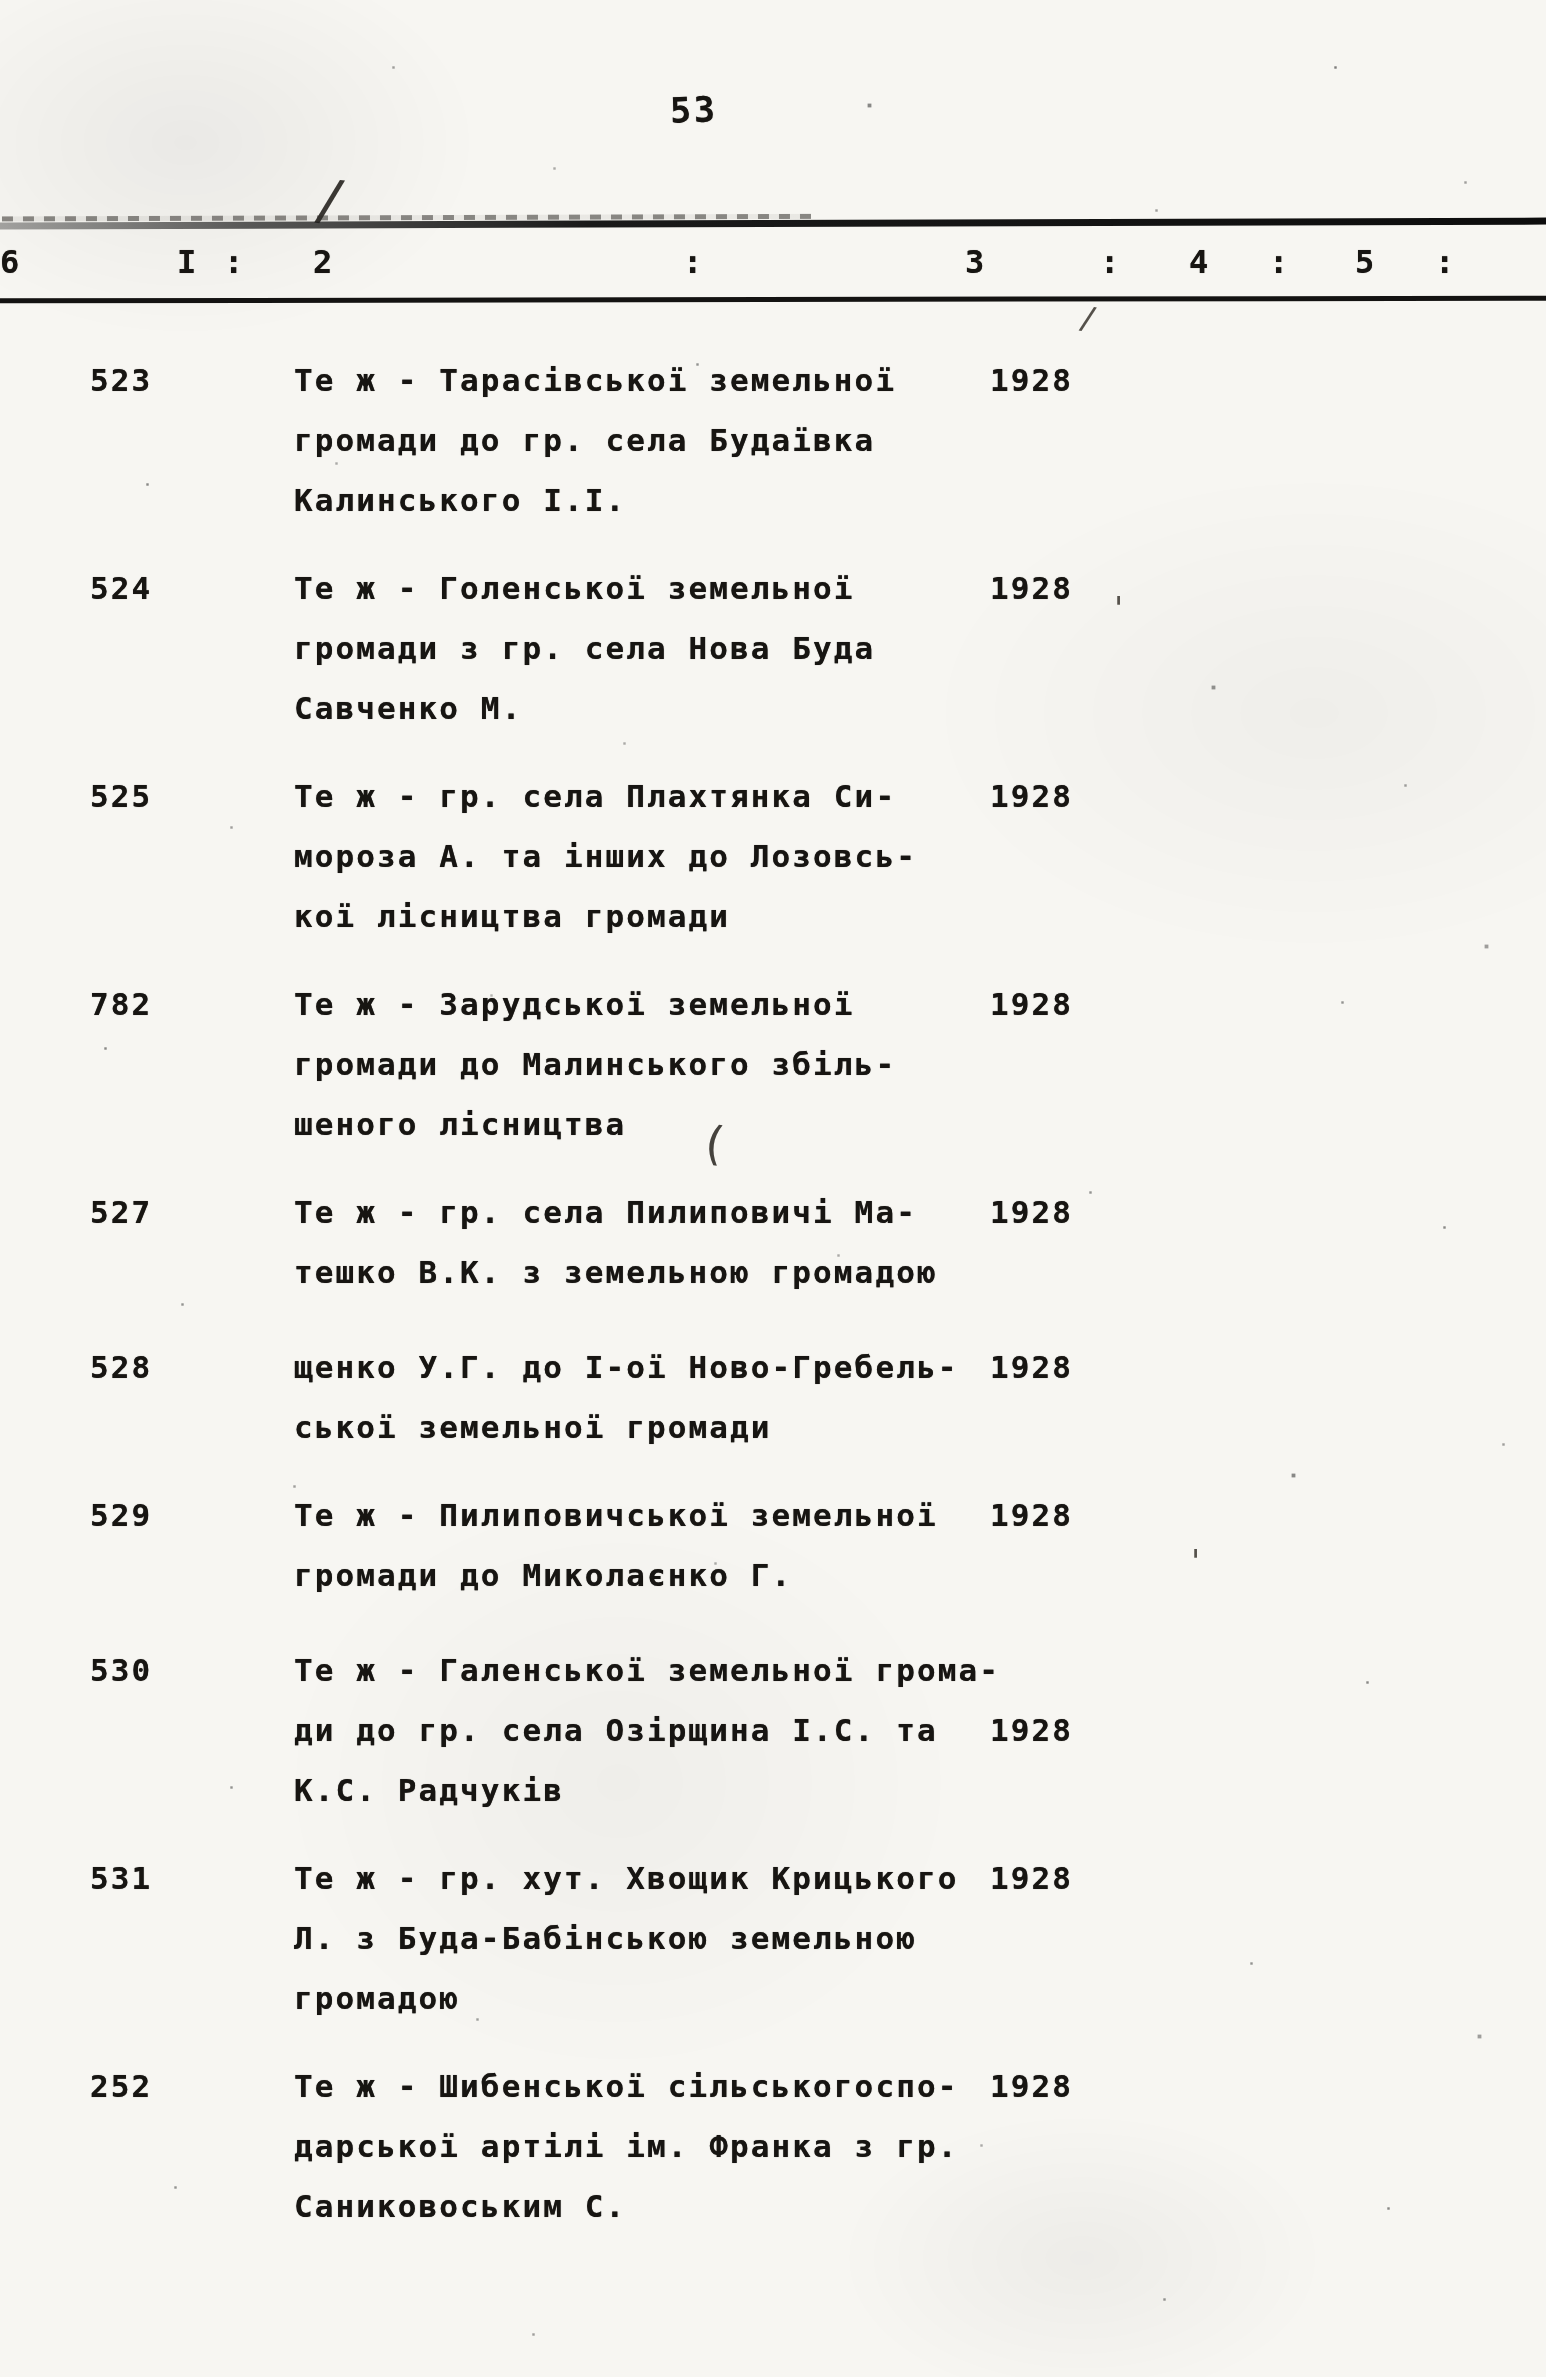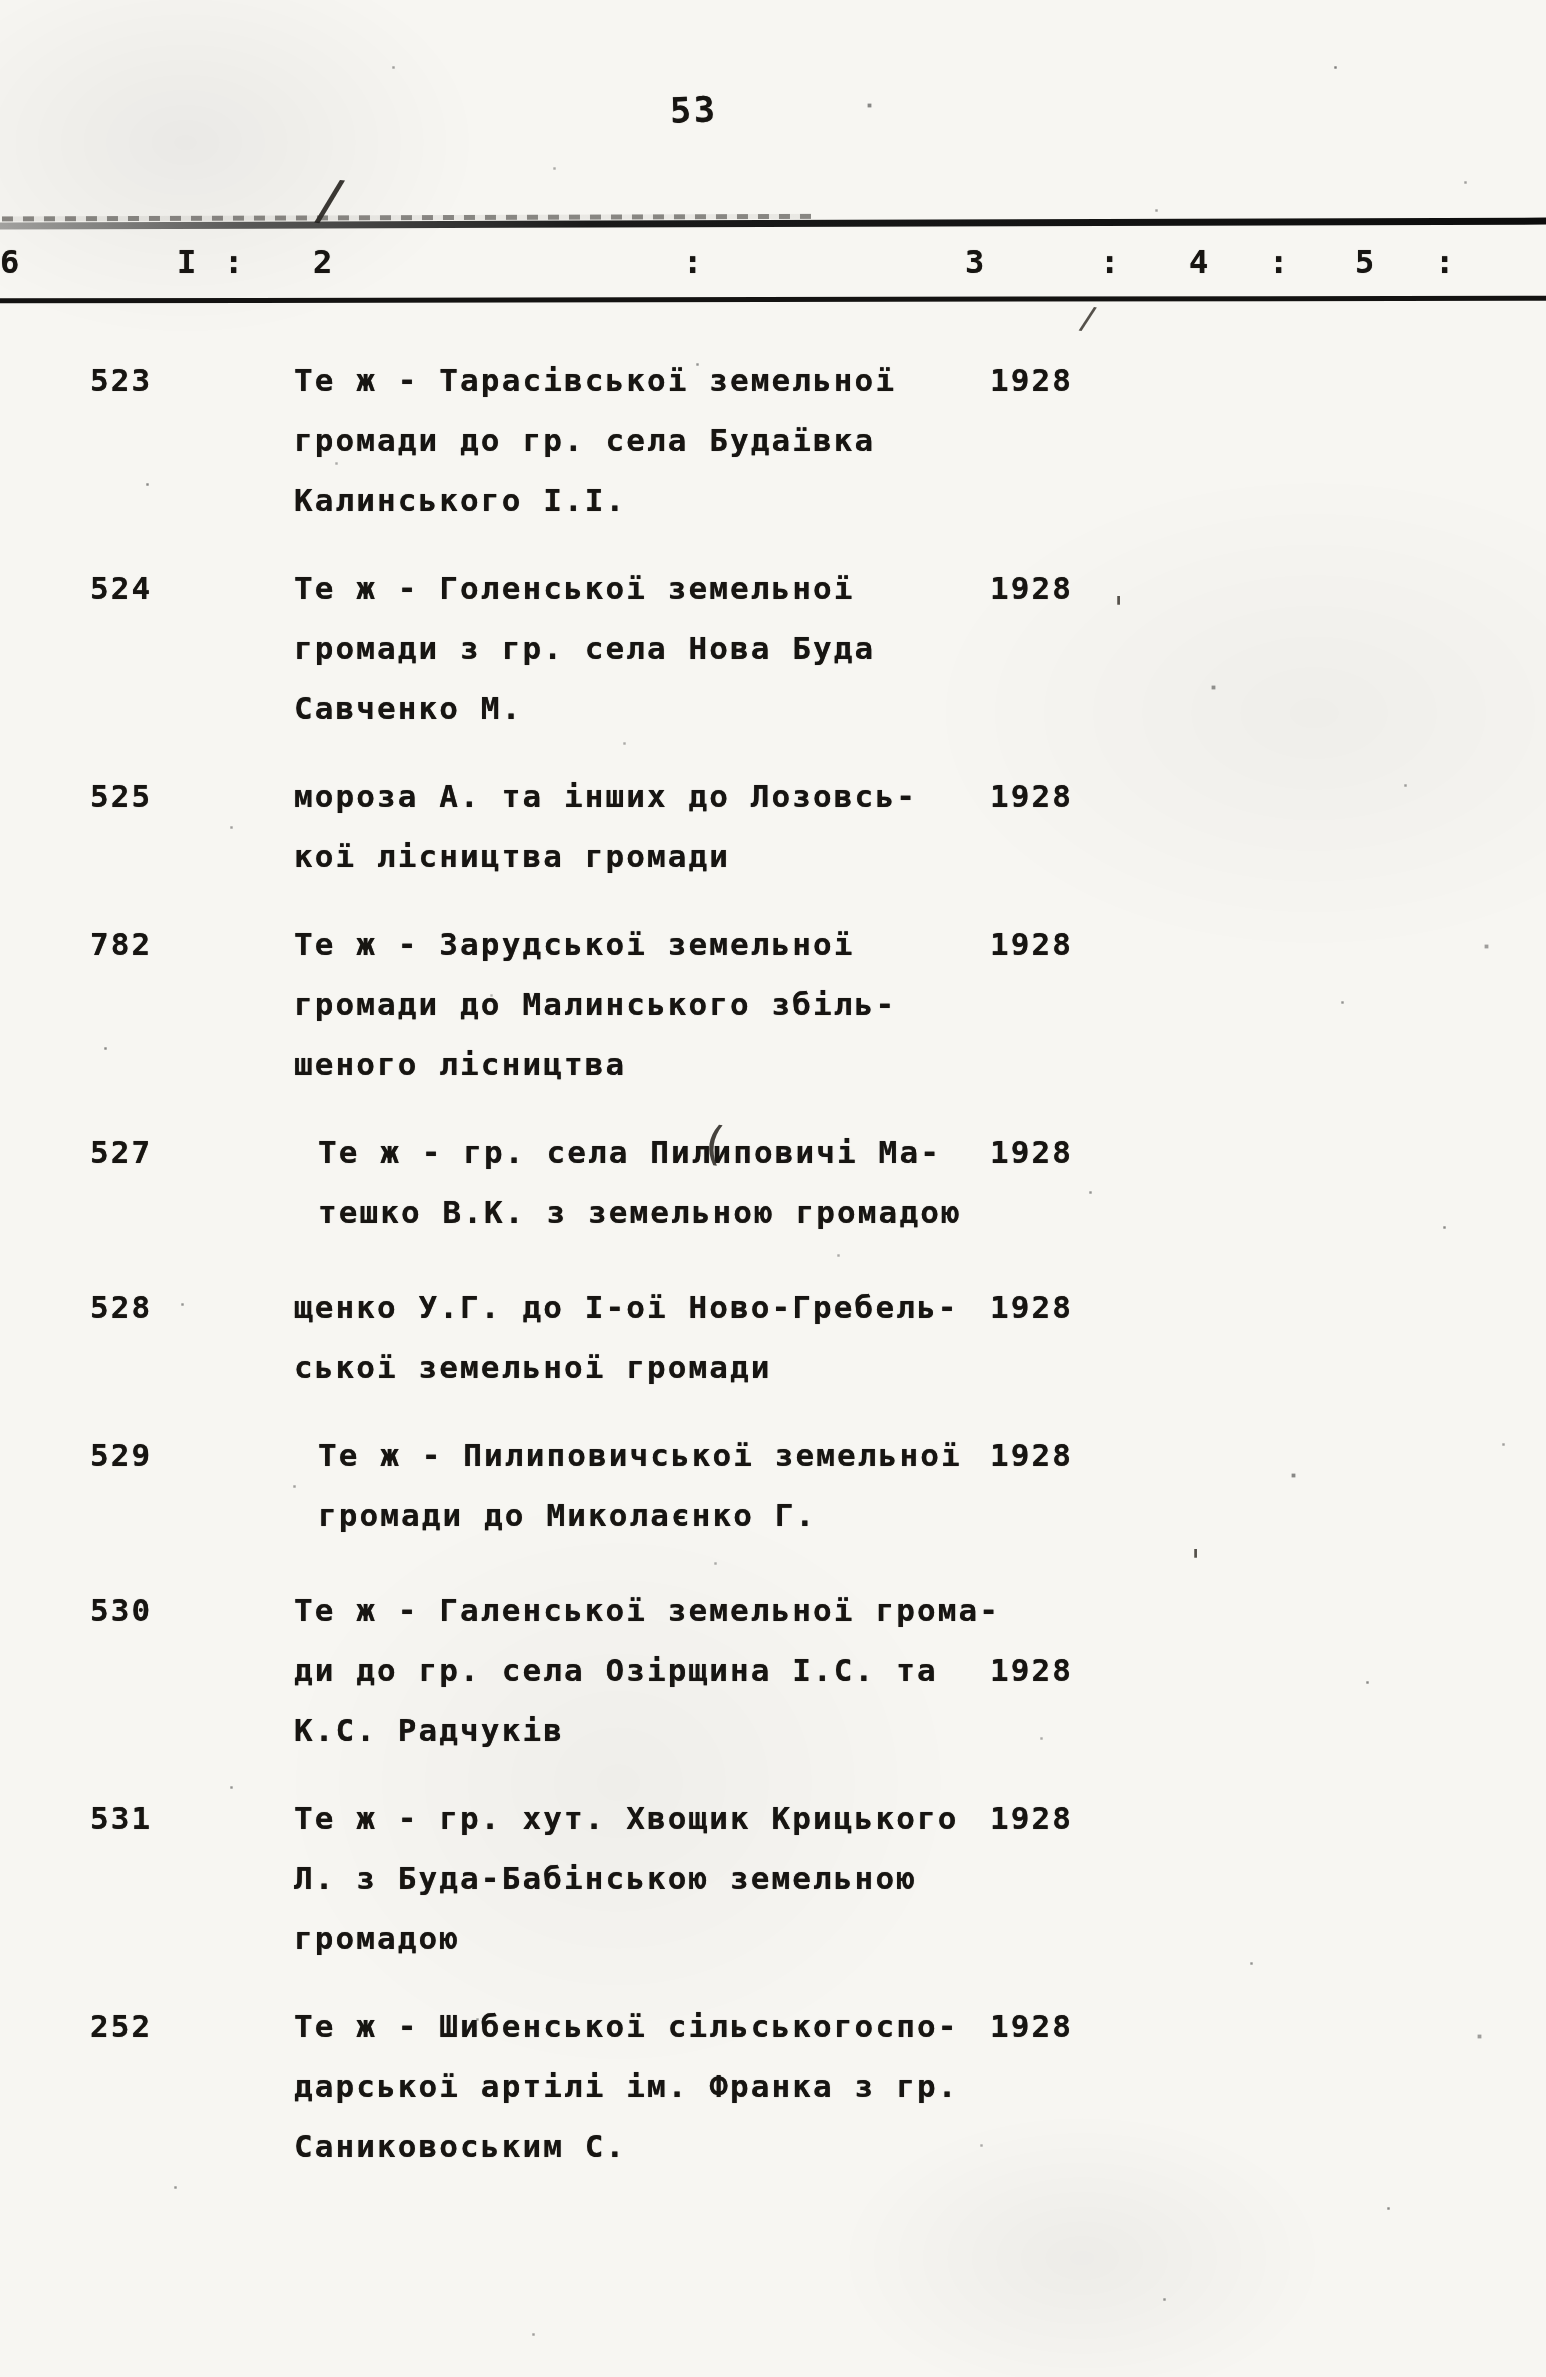--- a/index.html
+++ b/index.html
@@ -34,21 +34,21 @@
   .hcell:nth-of-type(5){left:683px;}
   .hcell:nth-of-type(6){left:965px;}
   .hcell:nth-of-type(7){left:1100px;}
   .hcell:nth-of-type(8){left:1189px;}
   .hcell:nth-of-type(9){left:1269px;}
   .hcell:nth-of-type(10){left:1355px;}
   .hcell:nth-of-type(11){left:1435px;}
   
   .entries{position:absolute;left:0;top:350px;width:1228px;}
   .entry{position:relative;margin-bottom:28px;font-size:31px;letter-spacing:2.1px;line-height:60px;}
-  .entry.lines2{margin-bottom:35px;padding-left:24px;}
+  .entry.lines2{margin-bottom:35px;}
   .entry .num{position:absolute;left:90px;top:0;}
   .entry .year{position:absolute;left:990px;top:0;white-space:nowrap;}
   .entry.year-line2 .year{top:60px;}
   .entry .text{margin-left:294px;width:883px;}
   .line{white-space:nowrap;}
   
   .art{position:absolute;font-weight:400;color:#3a3733;}
   .art-1{left:314px;top:168px;font-size:55px;transform:rotate(6deg);}
   .art-2{left:1079px;top:300px;font-size:31px;transform:rotate(8deg);color:#55514b;}
   .art-3{left:1109px;top:589px;font-size:32px;color:#55514b;}
@@ -121,20 +121,21 @@
       <div class="line">Те ж - Голенської земельної</div>
       <div class="line">громади з гр. села Нова Буда</div>
       <div class="line">Савченко М.</div>
     </div>
   </div>
 
   <div class="entry lines3">
     <span class="num ink">525</span>
     <span class="year ink">1928</span>
     <div class="text ink">
+      <div class="line">Те ж - гр. села Плахтянка Си-</div>
       <div class="line">мороза А. та інших до Лозовсь-</div>
       <div class="line">кої лісництва громади</div>
     </div>
   </div>
 
   <div class="entry lines3">
     <span class="num ink">782</span>
     <span class="year ink">1928</span>
     <div class="text ink">
       <div class="line">Те ж - Зарудської земельної</div>

